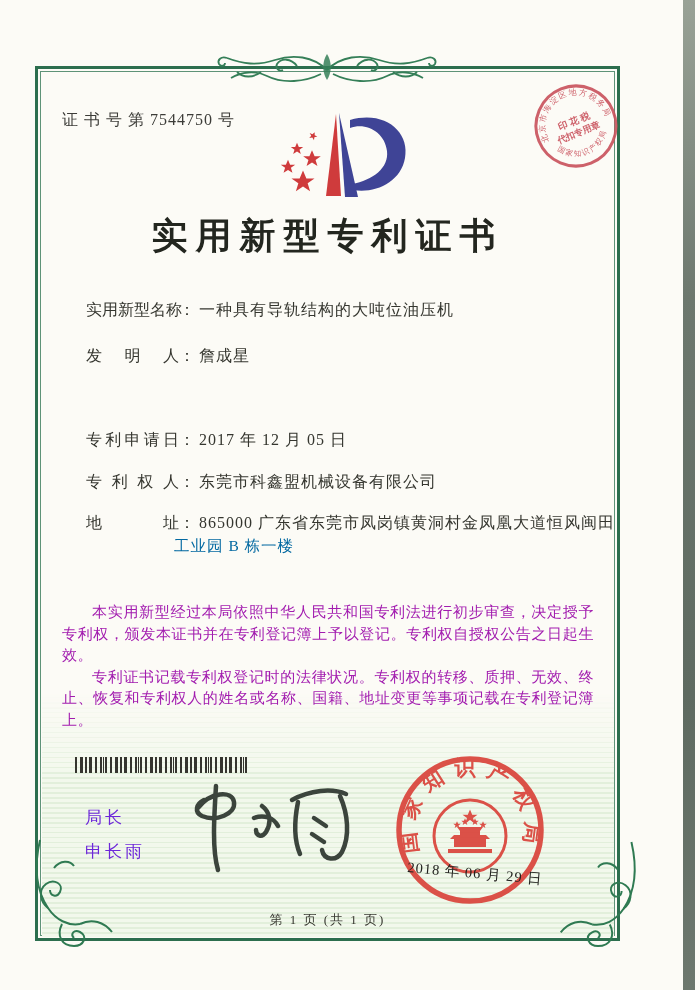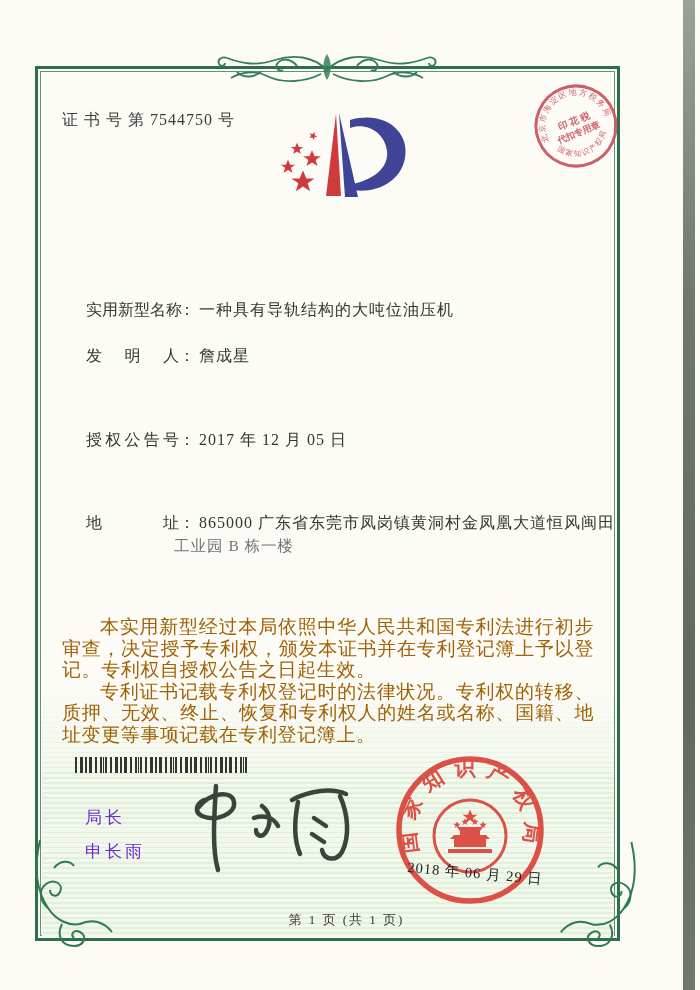--- a/index.html
+++ b/index.html
@@ -13,36 +13,36 @@
     background:repeating-linear-gradient(180deg,#e2efdb 0 1.5px,#f2f8ec 1.5px 5px);
     -webkit-mask-image:linear-gradient(180deg,transparent 0,#000 85px);
     mask-image:linear-gradient(180deg,transparent 0,#000 85px);}
   .cert-no{position:absolute;left:62px;top:110px;font-size:16px;color:#3c3c38;letter-spacing:1px;z-index:2;}
   .title{position:absolute;left:35px;top:212px;width:585px;text-align:center;font-size:36px;font-weight:bold;
     color:#23261f;letter-spacing:8px;z-index:2;}
   .field{position:absolute;left:62px;font-size:16px;color:#35362f;white-space:nowrap;z-index:2;margin-left:24px;}
   .flabel{display:inline-block;width:93px;text-align:justify;text-align-last:justify;vertical-align:top;}
   .fcolon{display:inline-block;vertical-align:top;}
   .fvalue{display:inline-block;margin-left:4px;letter-spacing:1px;vertical-align:top;}
-  .addr2{position:absolute;left:174px;font-size:15.5px;letter-spacing:1px;color:#737373;z-index:2;}
+  .addr2{position:absolute;left:174px;font-size:15.5px;letter-spacing:1px;color:#0369a1;z-index:2;}
   .grant-no{position:absolute;left:368px;top:0;}
-  .paras{position:absolute;left:62px;top:616px;width:532px;z-index:2;color:#a16207;
-    font-size:19px;line-height:21.5px;letter-spacing:0.6px;text-align:justify;}
+  .paras{position:absolute;left:62px;top:602px;width:532px;z-index:2;color:#a21caf;
+    font-size:15px;line-height:21.5px;letter-spacing:0.6px;text-align:justify;}
   .paras p{margin:0;text-indent:2em;}
   .barcode{position:absolute;left:75px;top:757px;width:172px;height:16px;z-index:2;
     background-image:repeating-linear-gradient(90deg,#35352f 0 2px,transparent 2px 5px),
                      repeating-linear-gradient(90deg,#35352f 0 1px,transparent 1px 7px);}
   .signer{position:absolute;left:85px;z-index:2;font-size:17px;color:#6d28d9;letter-spacing:3px;}
   .sig-svg{position:absolute;left:180px;top:778px;z-index:3;}
   .seal-svg{position:absolute;left:392px;top:752px;z-index:3;opacity:.93;}
   .seal-date{position:absolute;left:404px;top:864px;width:142px;text-align:center;z-index:4;
     font-size:14.5px;color:#22221f;letter-spacing:1px;transform:rotate(5deg);}
   .stamp-svg{position:absolute;left:530px;top:80px;z-index:3;opacity:.9;}
   .footer{position:absolute;left:35px;top:911px;width:585px;text-align:center;z-index:2;
-    font-size:13px;color:#3a3b33;letter-spacing:2px;margin-left:19px;}
+    font-size:13px;color:#3a3b33;letter-spacing:2px;}
   .orn{position:absolute;z-index:1;}
   .orn-br{transform:scaleX(-1);}
   .logo-svg{position:absolute;left:275px;top:106px;z-index:2;}
 </style>
 </head>
 <body>
 
 <div class="page">
 
   <div class="edge-strip"></div>
@@ -99,29 +99,33 @@
       <use href="#star" transform="translate(13,61) scale(0.72)"></use>
       <use href="#star" transform="translate(37,53) scale(0.88)"></use>
       <use href="#star" transform="translate(22,43) scale(0.62)"></use>
       <use href="#star" transform="translate(38,30) scale(0.42) rotate(24)"></use>
     </g>
     <polygon points="61,8 51,90 66,90" fill="#cf3b3c"></polygon>
     <polygon points="64,7 70,91 83,91" fill="#3f4496"></polygon>
     <path d="M75,14 C110,4 135,26 130,52 C126,76 100,88 78,84 C74,83 73,79 77,78 C98,74 114,62 112,45 C110,27 92,16 75,22 Z" fill="#3f4496"></path>
   </svg>
 
+  <div class="title">实用新型专利证书</div>
 
   <div class="field" style="top:300px">
     <span class="flabel">实用新型名称</span><span class="fcolon">：</span><span class="fvalue">一种具有导轨结构的大吨位油压机</span>
   </div>
   <div class="field" style="top:346px">
     <span class="flabel">发明人</span><span class="fcolon">：</span><span class="fvalue">詹成星</span>
   </div>
   <div class="field" style="top:430px">
-    <span class="flabel">授权公告号</span><span class="fcolon">：</span><span class="fvalue">2017 年 12 月 05 日</span>
+    <span class="flabel">专利申请日</span><span class="fcolon">：</span><span class="fvalue">2017 年 12 月 05 日</span>
+  </div>
+  <div class="field" style="top:472px">
+    <span class="flabel">专利权人</span><span class="fcolon">：</span><span class="fvalue">东莞市科鑫盟机械设备有限公司</span>
   </div>
   <div class="field" style="top:513px">
     <span class="flabel">地址</span><span class="fcolon">：</span><span class="fvalue">865000 广东省东莞市凤岗镇黄洞村金凤凰大道恒风闽田</span>
   </div>
   <div class="addr2" style="top:536px">工业园 B 栋一楼</div>
 
   <div class="paras">
     <p>本实用新型经过本局依照中华人民共和国专利法进行初步审查，决定授予专利权，颁发本证书并在专利登记簿上予以登记。专利权自授权公告之日起生效。</p>
     <p>专利证书记载专利权登记时的法律状况。专利权的转移、质押、无效、终止、恢复和专利权人的姓名或名称、国籍、地址变更等事项记载在专利登记簿上。</p>
   </div>

